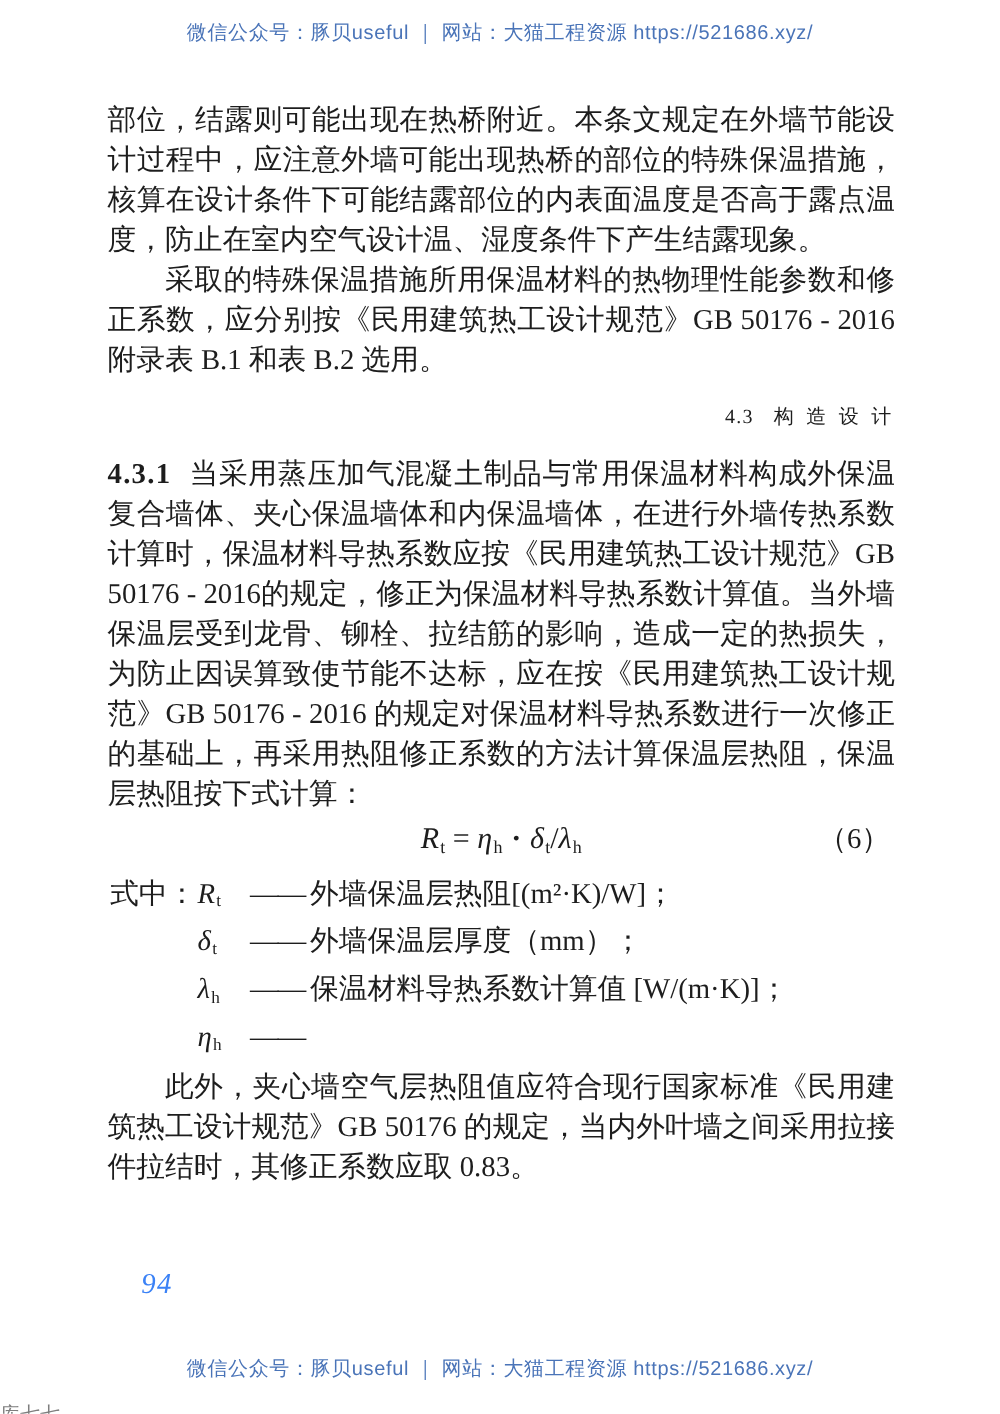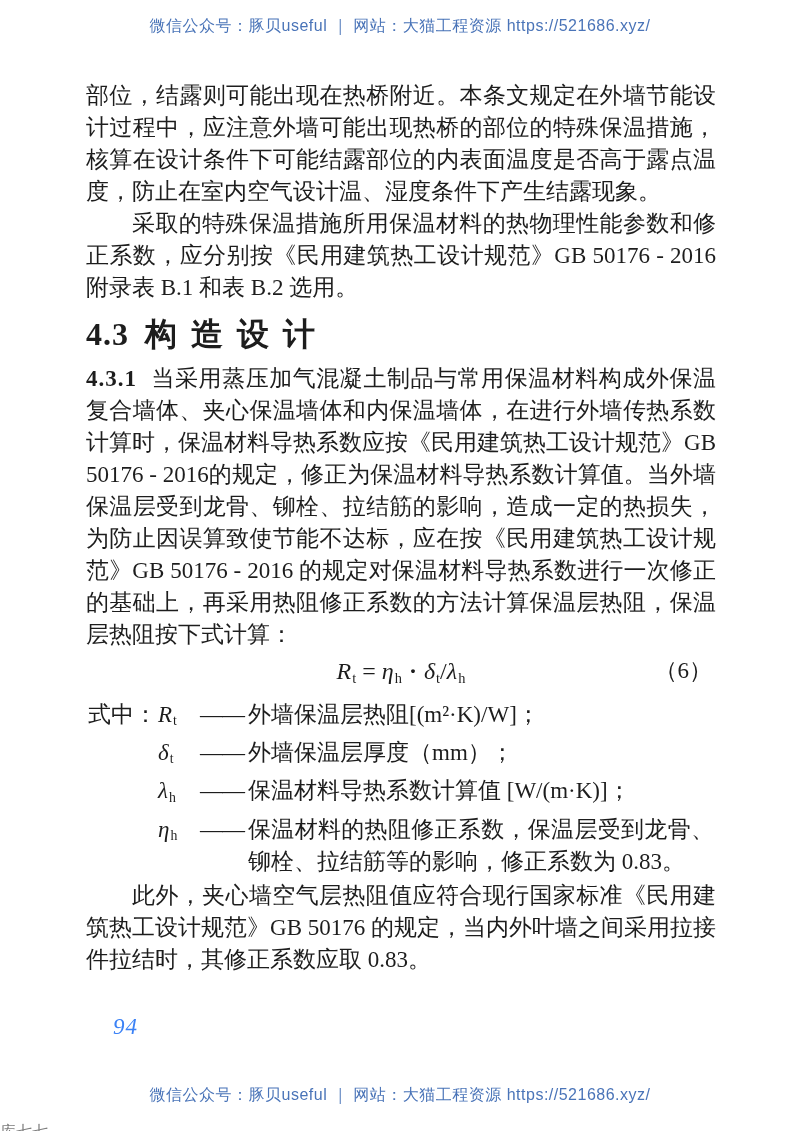--- a/index.html
+++ b/index.html
@@ -50,23 +50,23 @@
     text-align: justify;
   }
   .para { margin: 0; }
   .para.indent { text-indent: 2em; }
   .clause-num {
     font-weight: bold;
     margin-right: 14px;
     letter-spacing: 1px;
   }
   .section-heading {
-    text-align: left;
-    font-weight: bold;
-    font-size: 32px;
+    text-align: right;
+    font-weight: normal;
+    font-size: 16px;
     line-height: 32px;
     margin: 14px 0 13px 0;
     text-indent: 0;
   }
   .section-heading .heading-number { margin-right: 16px; letter-spacing: 1px; }
   .section-heading .heading-title { letter-spacing: 3px; }
   .formula-row {
     position: relative;
     text-align: center;
     font-size: 24px;
@@ -137,21 +137,20 @@
     <div class="def-row">
       <span class="def-label"></span>
       <span class="def-term"><i>λ</i><sub>h</sub></span>
       <span class="def-dash">——</span>
       <span class="def-desc">保温材料导热系数计算值 [W/(m·K)]；</span>
     </div>
     <div class="def-row">
       <span class="def-label"></span>
       <span class="def-term"><i>η</i><sub>h</sub></span>
       <span class="def-dash">——</span>
-      <span class="def-desc">保温材料的热阻修正系数，保温层受到龙骨、铆栓、拉结筋等的影响，修正系数为 0.83。</span>
     </div>
   </div>
 
   <p class="para indent">此外，夹心墙空气层热阻值应符合现行国家标准《民用建筑热工设计规范》GB 50176 的规定，当内外叶墙之间采用拉接件拉结时，其修正系数应取 0.83。</p>
 
 
 </div>
 
 <div class="page-number">94</div>
 

